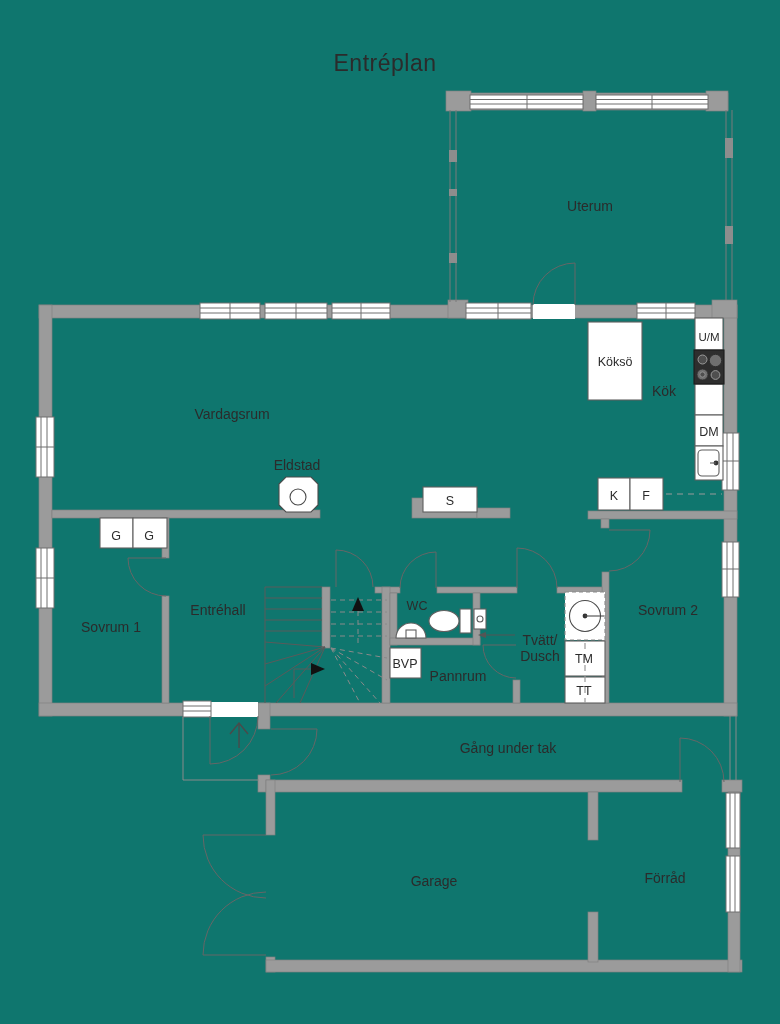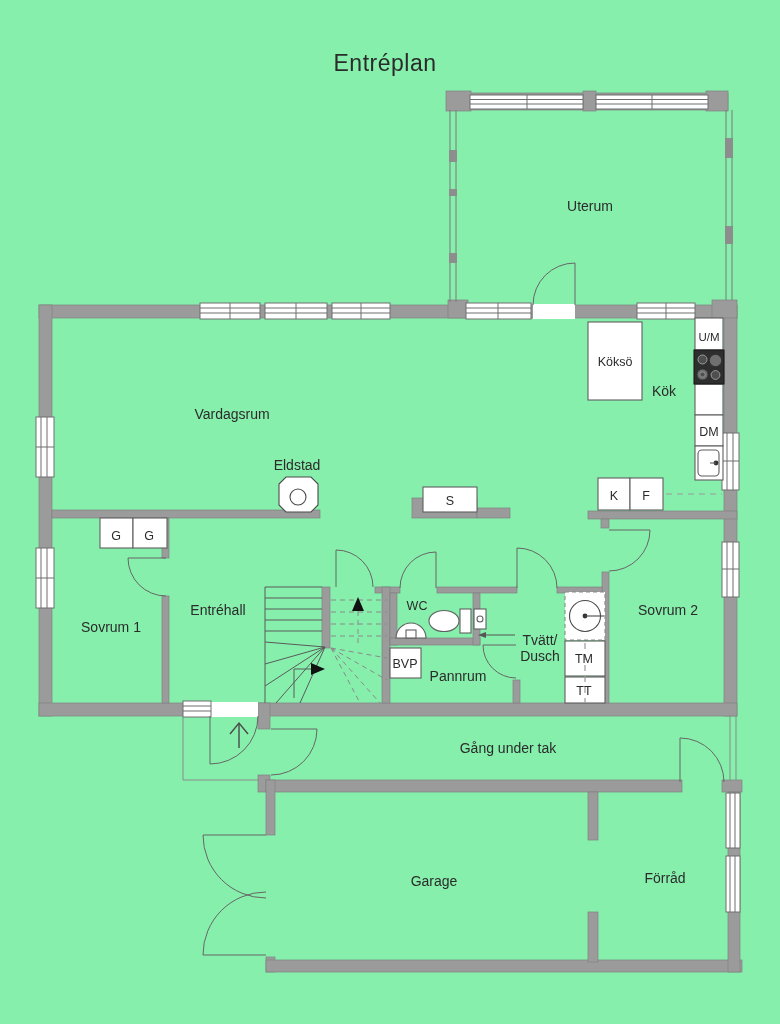--- a/index.html
+++ b/index.html
@@ -1,16 +1,16 @@
 <!DOCTYPE html>
 <html><head>
 <meta charset="utf-8">
 <style>
   html,body{margin:0;padding:0;background:#ffffff;}
-  .plan-wrap{width:780px;height:1024px;position:relative;background:#86efac;font-family:"Liberation Sans",sans-serif;}
+  .plan-wrap{width:780px;height:1024px;position:relative;background:#0f766e;font-family:"Liberation Sans",sans-serif;}
   svg{display:block}
   text{font-family:"Liberation Sans",sans-serif;}
   .room-label{font-size:14px;}
   .small-label{font-size:12.5px;}
   .tiny-label{font-size:11.5px;}
   .title-label{font-size:23px;font-weight:500;letter-spacing:.5px;}
 </style>
 </head>
 <body>
 

